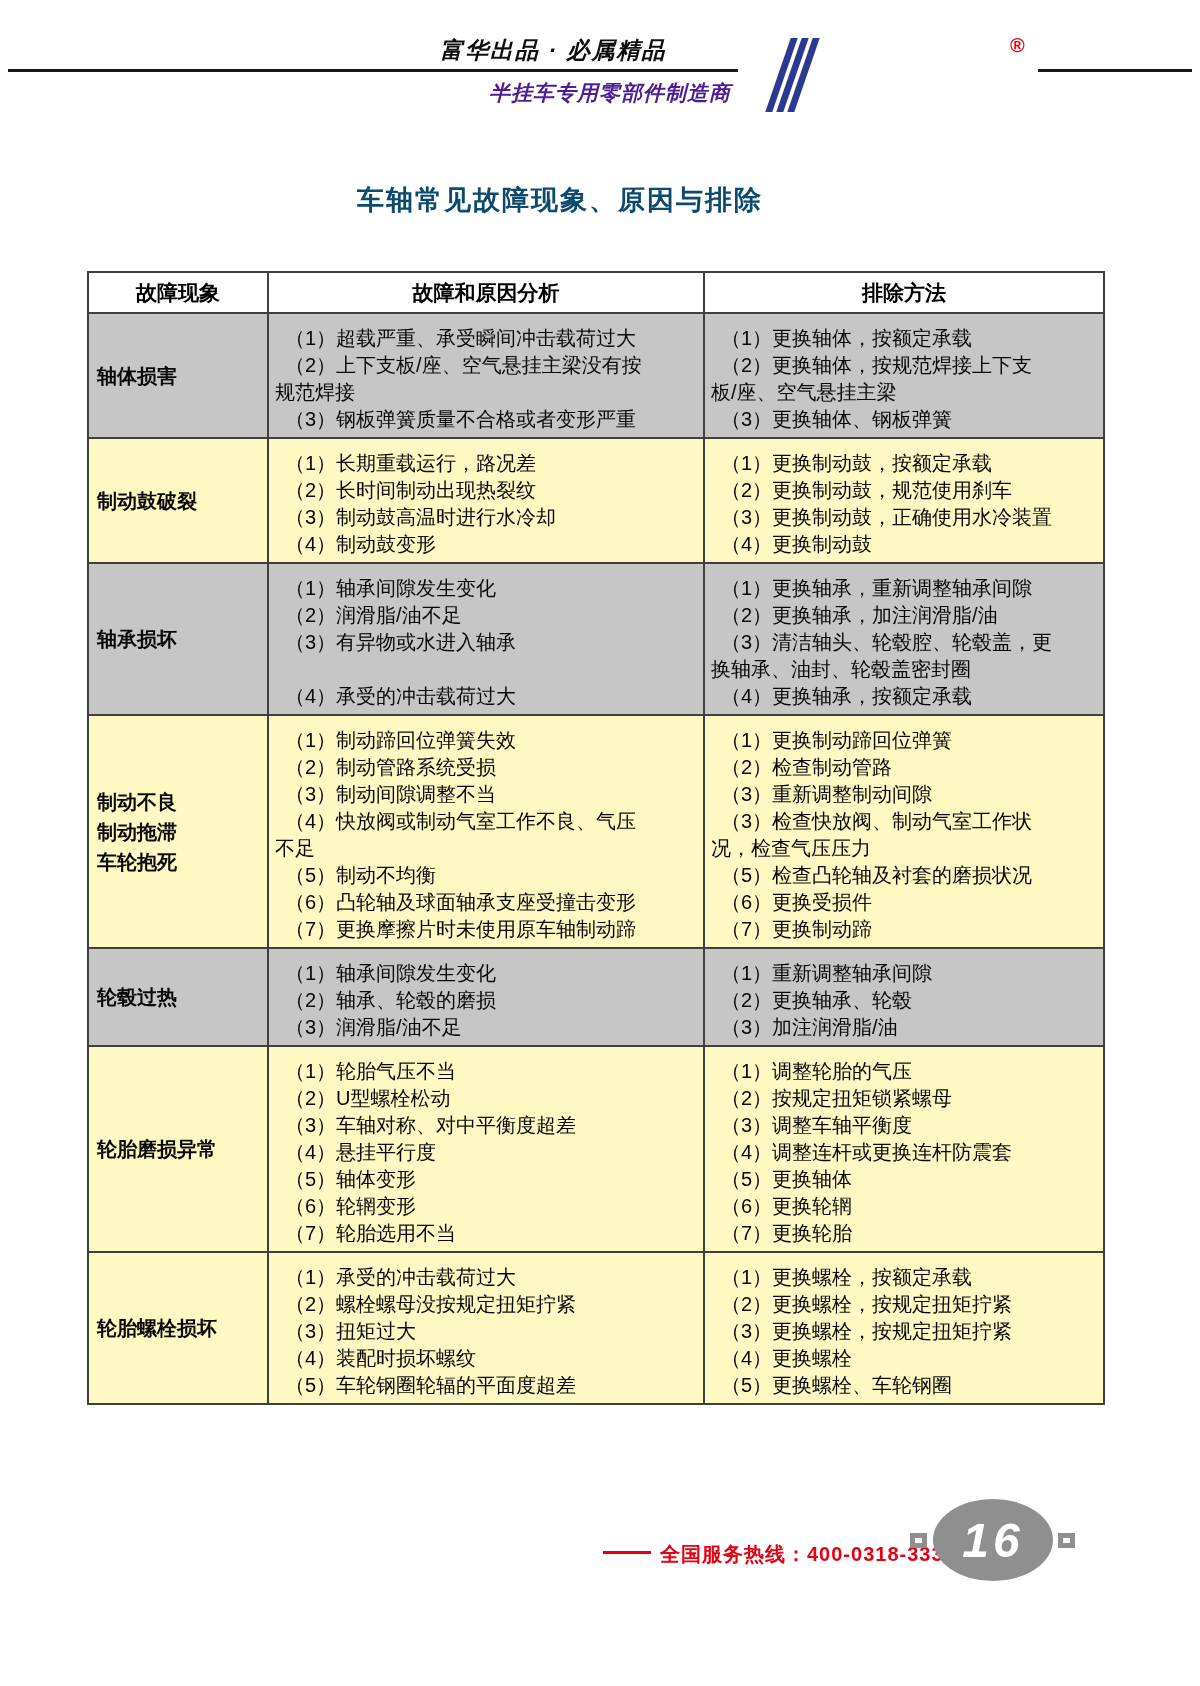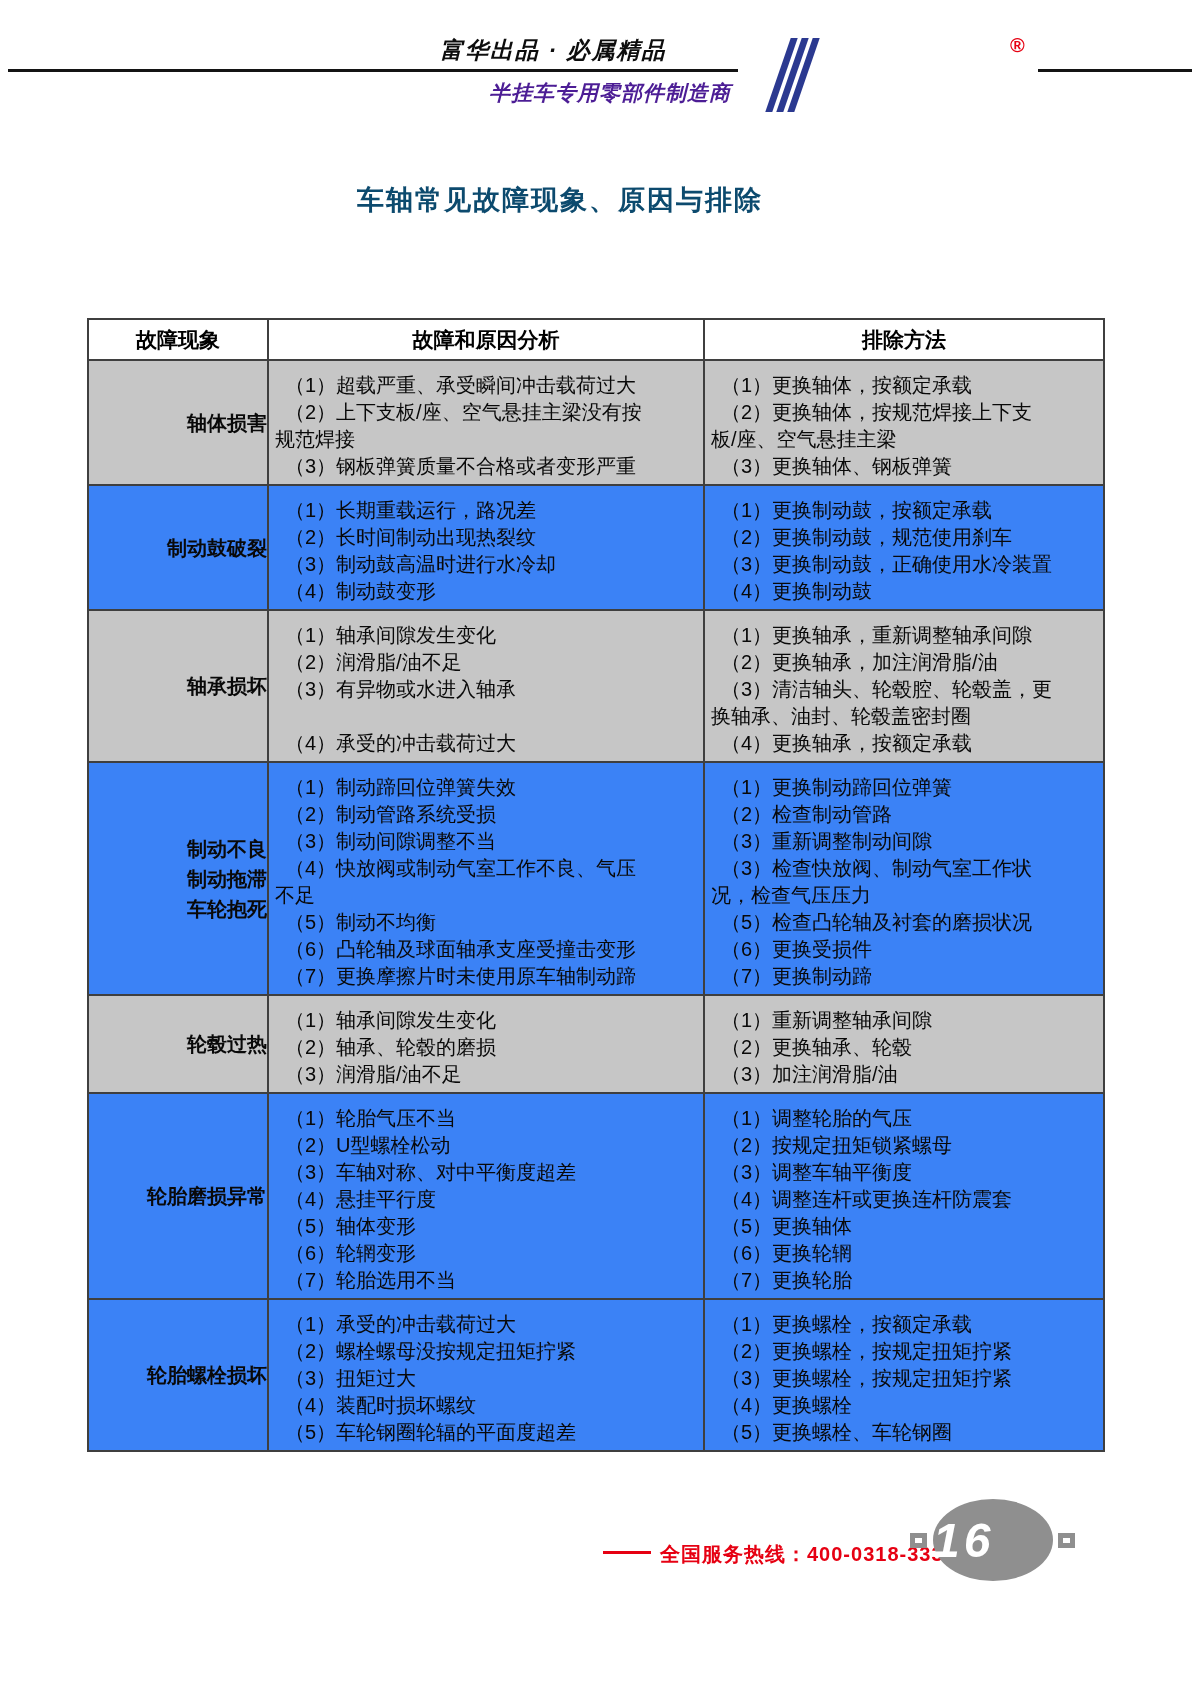--- a/index.html
+++ b/index.html
@@ -39,45 +39,45 @@
   }
   .logo-reg{position:absolute;left:232px;top:6px;font-size:20px;font-weight:bold;color:var(--accent);}
   
   .title{
     position:absolute;top:182px;left:0;width:1120px;margin:0;text-align:center;
     font-size:27px;font-weight:bold;letter-spacing:2px;color:#0c4a6e;
   }
   
   table.fault{
     position:absolute;left:87px;top:271px;width:1016px;
-    border-collapse:collapse;table-layout:fixed;background:#3b82f6;margin-top:47px;
+    border-collapse:collapse;table-layout:fixed;background:#fef9c3;
   }
   table.fault th,table.fault td{border:2px solid var(--line);}
   table.fault th{
     height:41px;font-size:21px;font-weight:bold;text-align:center;
     background:#fff;color:#000;padding:0;
   }
   tr.shaded td{background:var(--shade);}
   td.name-cell{
-    vertical-align:middle;text-align:right;color:var(--accent);
-    font-weight:bold;font-size:21px;padding:4px 0;
+    vertical-align:middle;text-align:left;color:var(--accent);
+    font-weight:bold;font-size:21px;padding:4px 8px;
   }
   td.name-cell .tline{line-height:30px;text-indent:0;}
   td.text-cell{vertical-align:top;padding:11px 4px 4px 6px;}
   .tline{font-size:20px;line-height:27px;white-space:nowrap;color:#090909;}
   .tline.num{text-indent:10px;}
   
   .hot-rule{position:absolute;left:603px;top:1551px;width:48px;height:3px;background:var(--accent);}
   .hotline{
     position:absolute;left:660px;top:1541px;font-size:20px;font-weight:bold;
     letter-spacing:1px;color:var(--accent);
   }
   .page-badge{
     position:absolute;left:933px;top:1499px;width:120px;height:82px;
-    background:var(--badge);border-radius:50%;display:flex;align-items:center;justify-content:flex-start;
+    background:var(--badge);border-radius:50%;display:flex;align-items:center;justify-content:center;
   }
   .page-num{
     color:#fff;font-size:48px;font-weight:bold;font-style:italic;letter-spacing:4px;
   }
   .badge-sq{
     position:absolute;top:1533px;width:17px;height:15px;background:#fff;border:5px solid var(--badge);
   }
   .badge-sq.left{left:910px;}
   .badge-sq.right{left:1058px;}
 </style>

